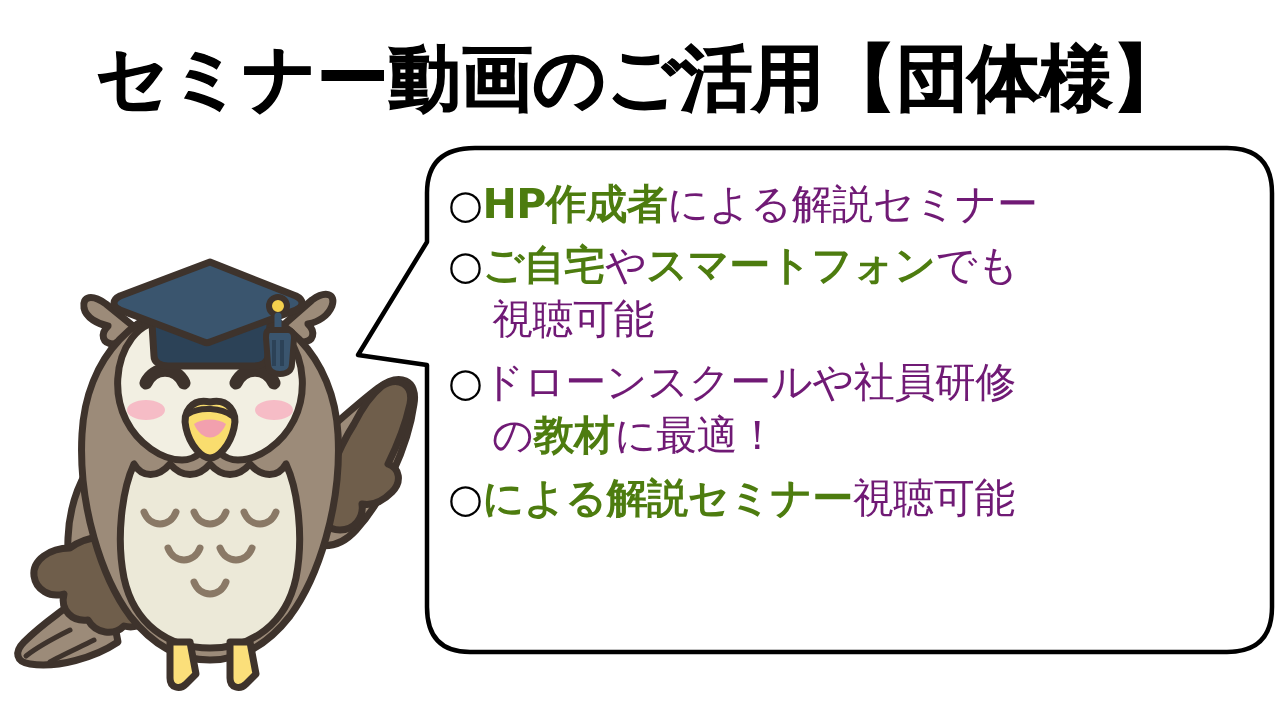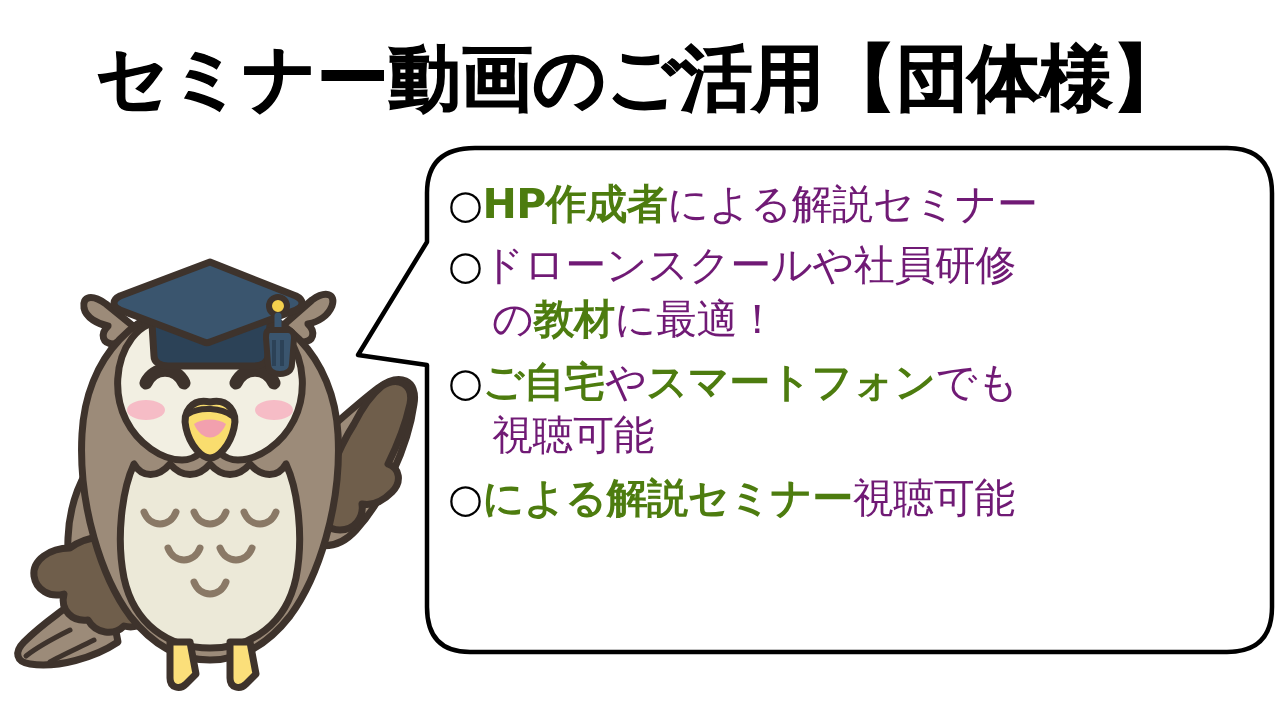--- a/index.html
+++ b/index.html
@@ -114,25 +114,25 @@
           Z" fill="#ffffff" stroke="#000000" stroke-width="4.5" stroke-linejoin="round"></path>
     </svg>
 
     <div id="bubble-text">
 
       <p class="bline">
         <span class="bullet">○</span><span class="hl">HP作成者</span><span class="nrm">による解説セミナー</span>
       </p>
 
       <p class="bline tight">
-        <span class="bullet">○</span><span class="nrm">ドローンスクールや社員研修</span><span class="indent"><span class="nrm">の</span><span class="hl">教材</span><span class="nrm">に最適！</span></span>
+        <span class="bullet">○</span><span class="hl">ご自宅</span><span class="nrm">や</span><span class="hl">スマートフォン</span><span class="nrm">でも</span><span class="indent"><span class="nrm">視聴可能</span></span>
       </p>
 
       <p class="bline tight">
-        <span class="bullet">○</span><span class="hl">ご自宅</span><span class="nrm">や</span><span class="hl">スマートフォン</span><span class="nrm">でも</span><span class="indent"><span class="nrm">視聴可能</span></span>
+        <span class="bullet">○</span><span class="nrm">ドローンスクールや社員研修</span><span class="indent"><span class="nrm">の</span><span class="hl">教材</span><span class="nrm">に最適！</span></span>
       </p>
 
       <p class="bline">
         <span class="bullet">○</span><span class="hl">による解説セミナー</span><span class="nrm">視聴可能</span>
       </p>
 
     </div>
   </div>
 
   <div id="owl">

